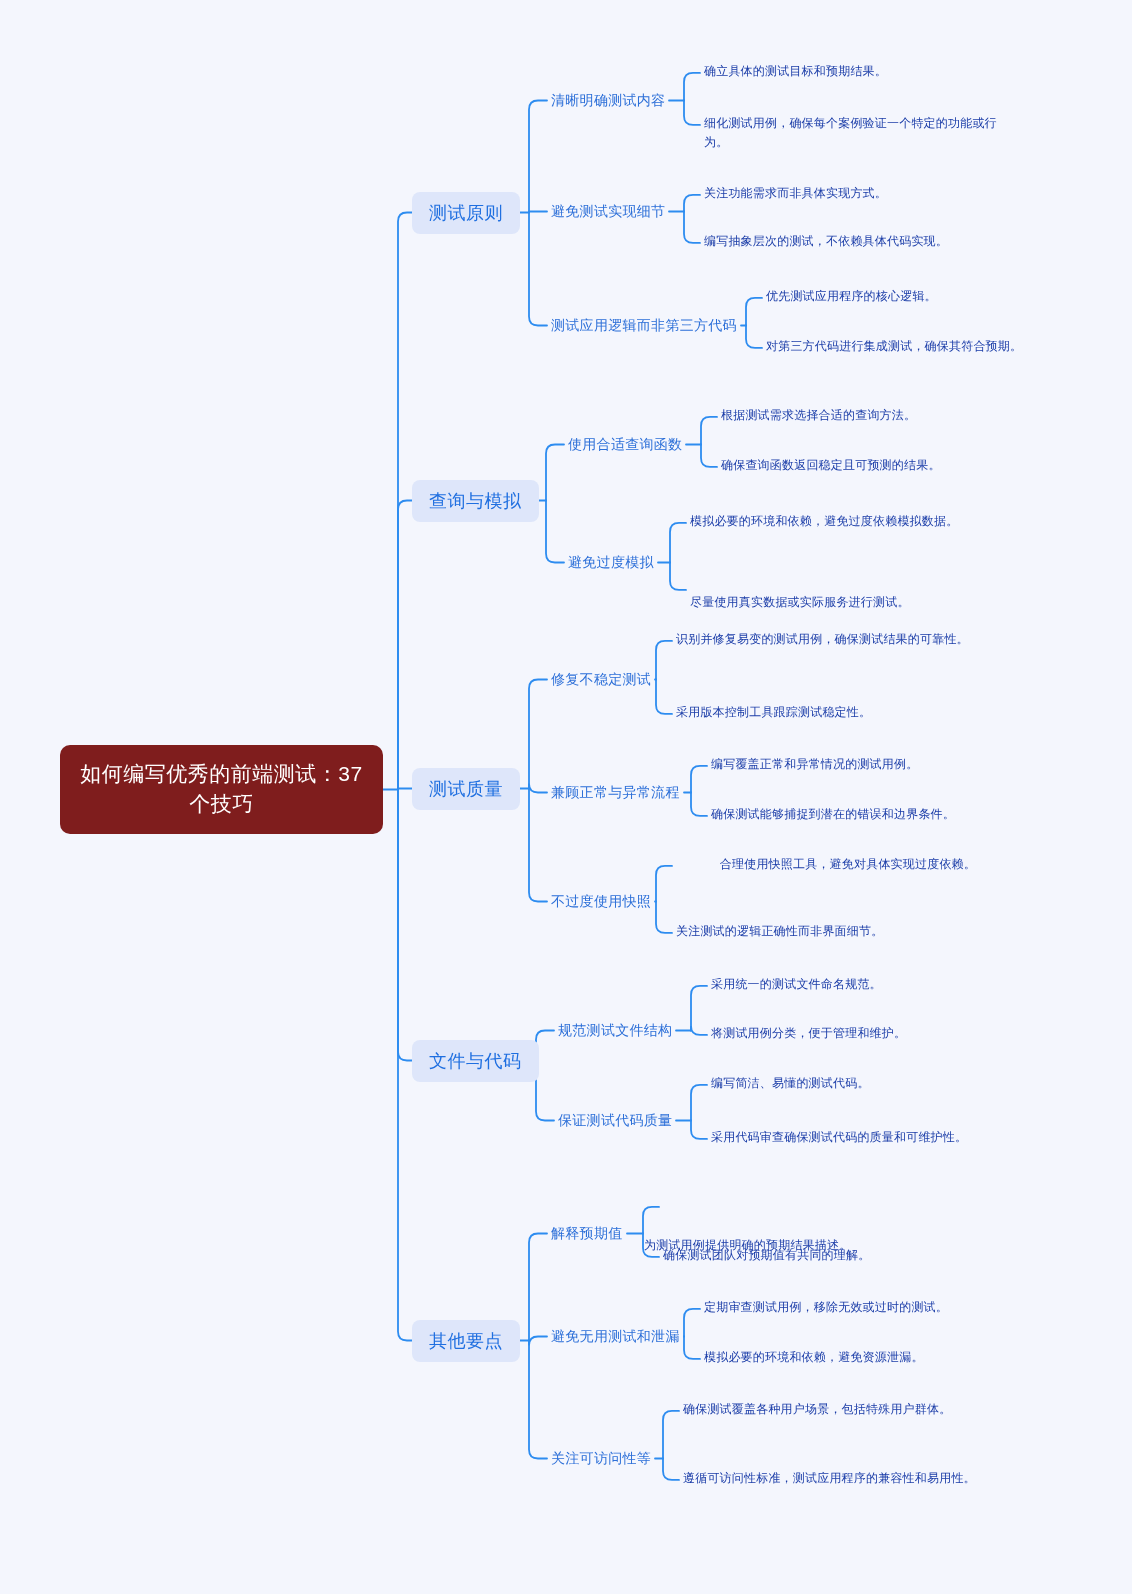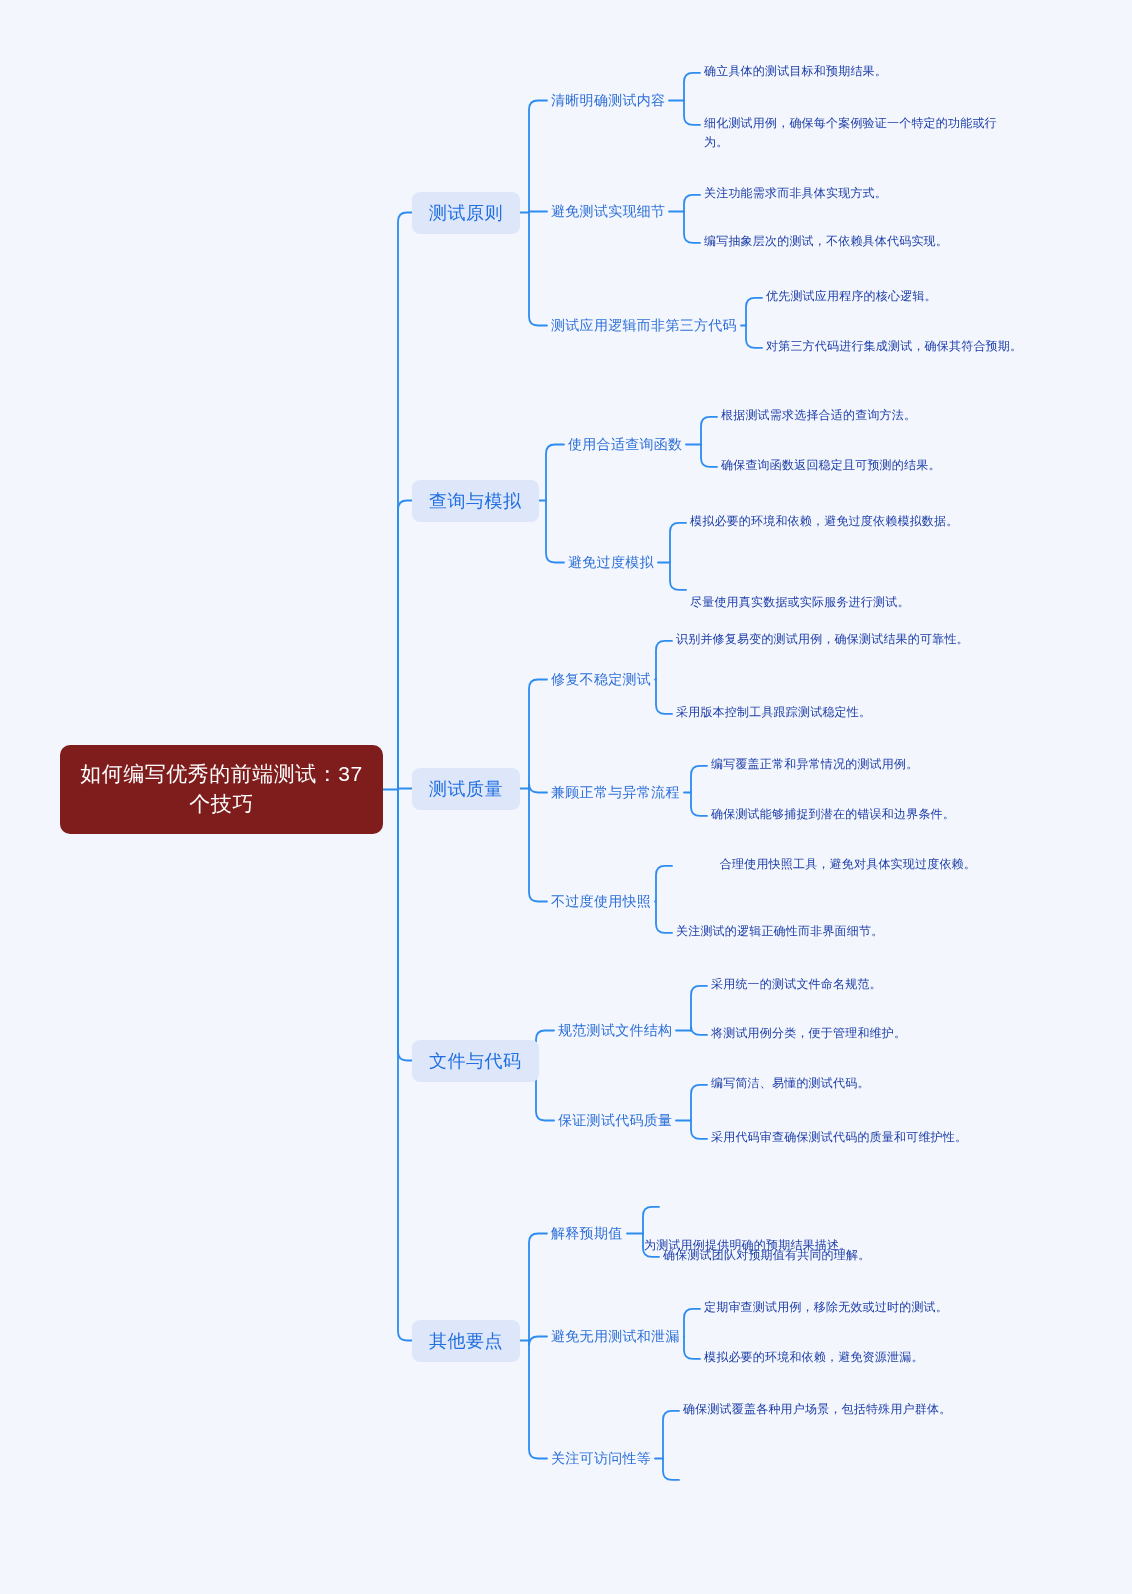--- a/index.html
+++ b/index.html
@@ -188,13 +188,14 @@
     <div class="node l4-node wide" style="left: 711px; top: 1127px;">采用代码审查确保测试代码的质量和可维护性。</div>
     <div class="node l2-node" style="left: 412px; top: 1320px;">其他要点</div>
     <div class="node l3-node" style="left: 551px; top: 1222px;">解释预期值</div>
     <div class="node l4-node" style="left: 644px; top: 1195px; margin-top: 40px;">为测试用例提供明确的预期结果描述。</div>
     <div class="node l4-node" style="left: 663px; top: 1245px;">确保测试团队对预期值有共同的理解。</div>
     <div class="node l3-node" style="left: 551px; top: 1325px;">避免无用测试和泄漏</div>
     <div class="node l4-node" style="left: 704px; top: 1297px;">定期审查测试用例，移除无效或过时的测试。</div>
     <div class="node l4-node" style="left: 704px; top: 1347px;">模拟必要的环境和依赖，避免资源泄漏。</div>
     <div class="node l3-node" style="left: 551px; top: 1447px;">关注可访问性等</div>
     <div class="node l4-node wide" style="left: 683px; top: 1399px;">确保测试覆盖各种用户场景，包括特殊用户群体。</div>
+    <div class="node l4-node wide" style="left: 683px; top: 1468px;">遵循可访问性标准，测试应用程序的兼容性和易用性。</div>
   </div>
 
 </body></html>

